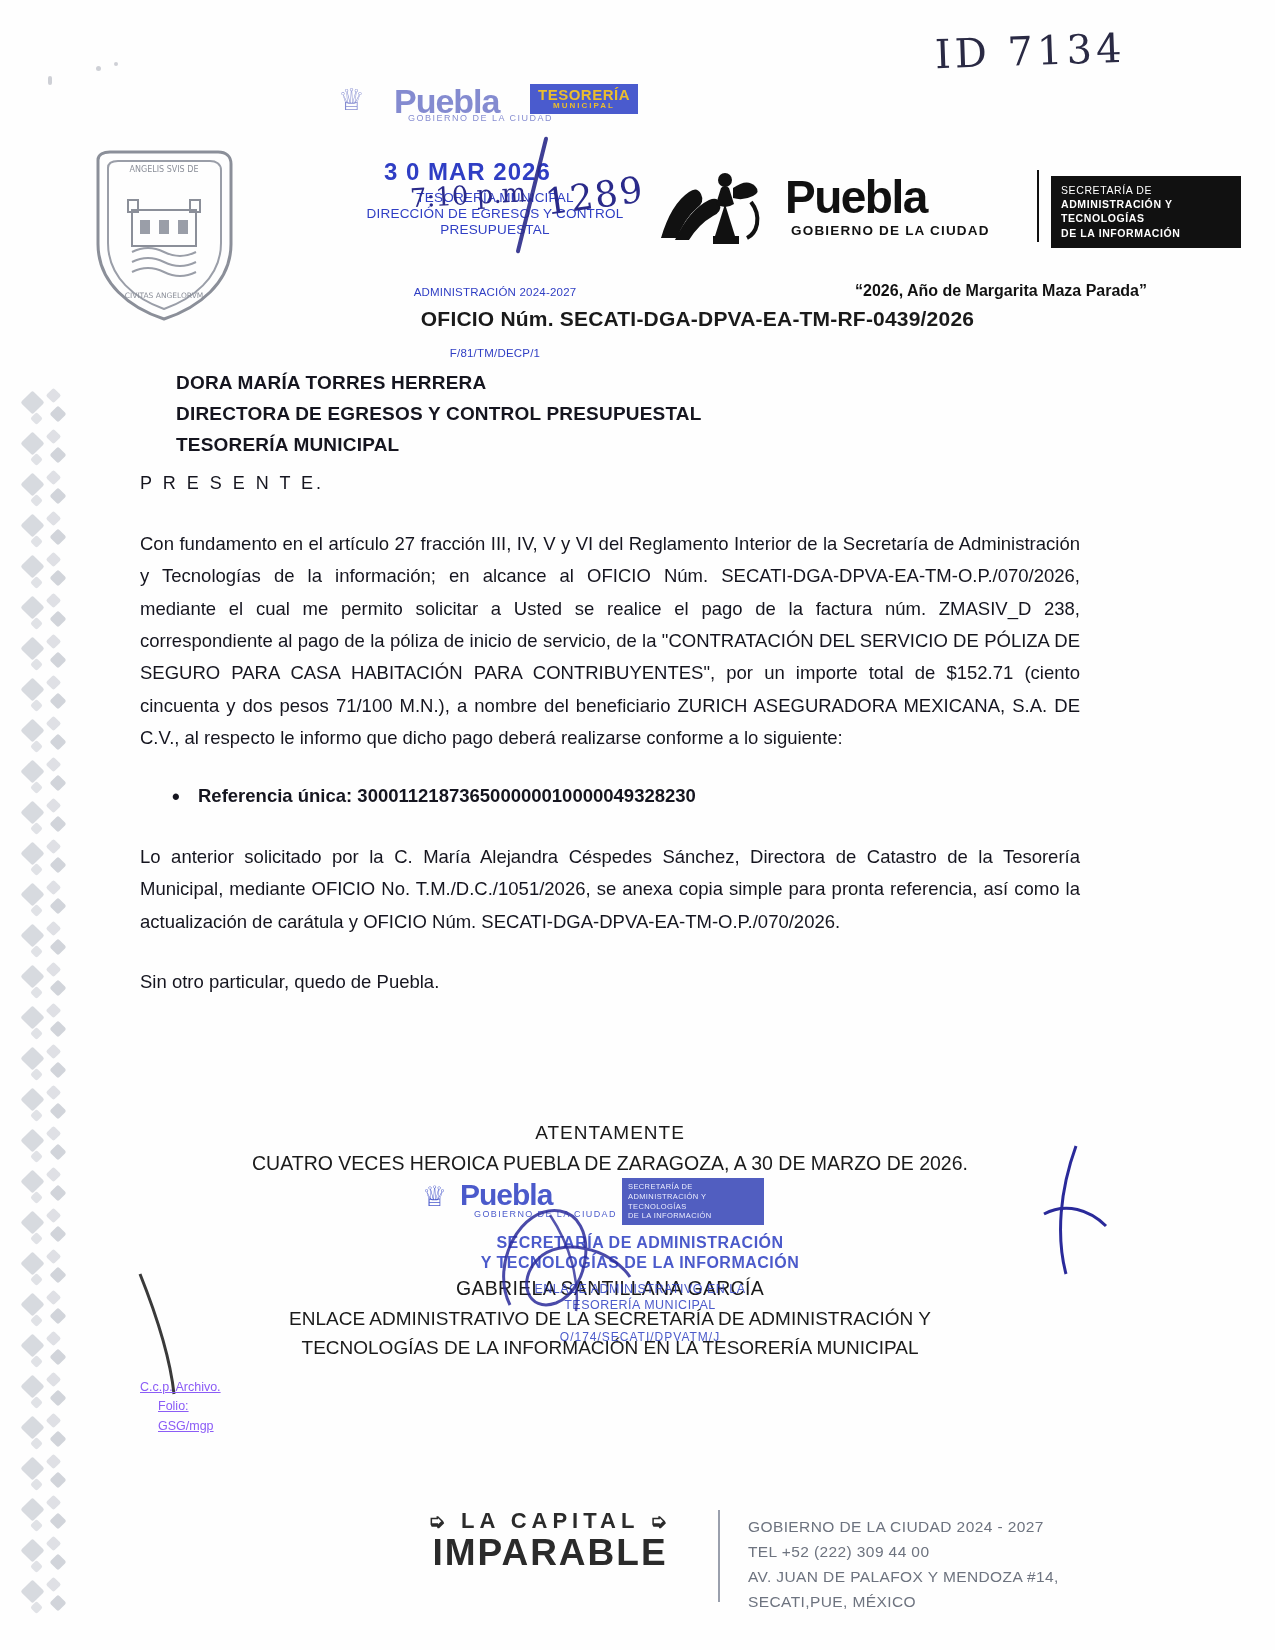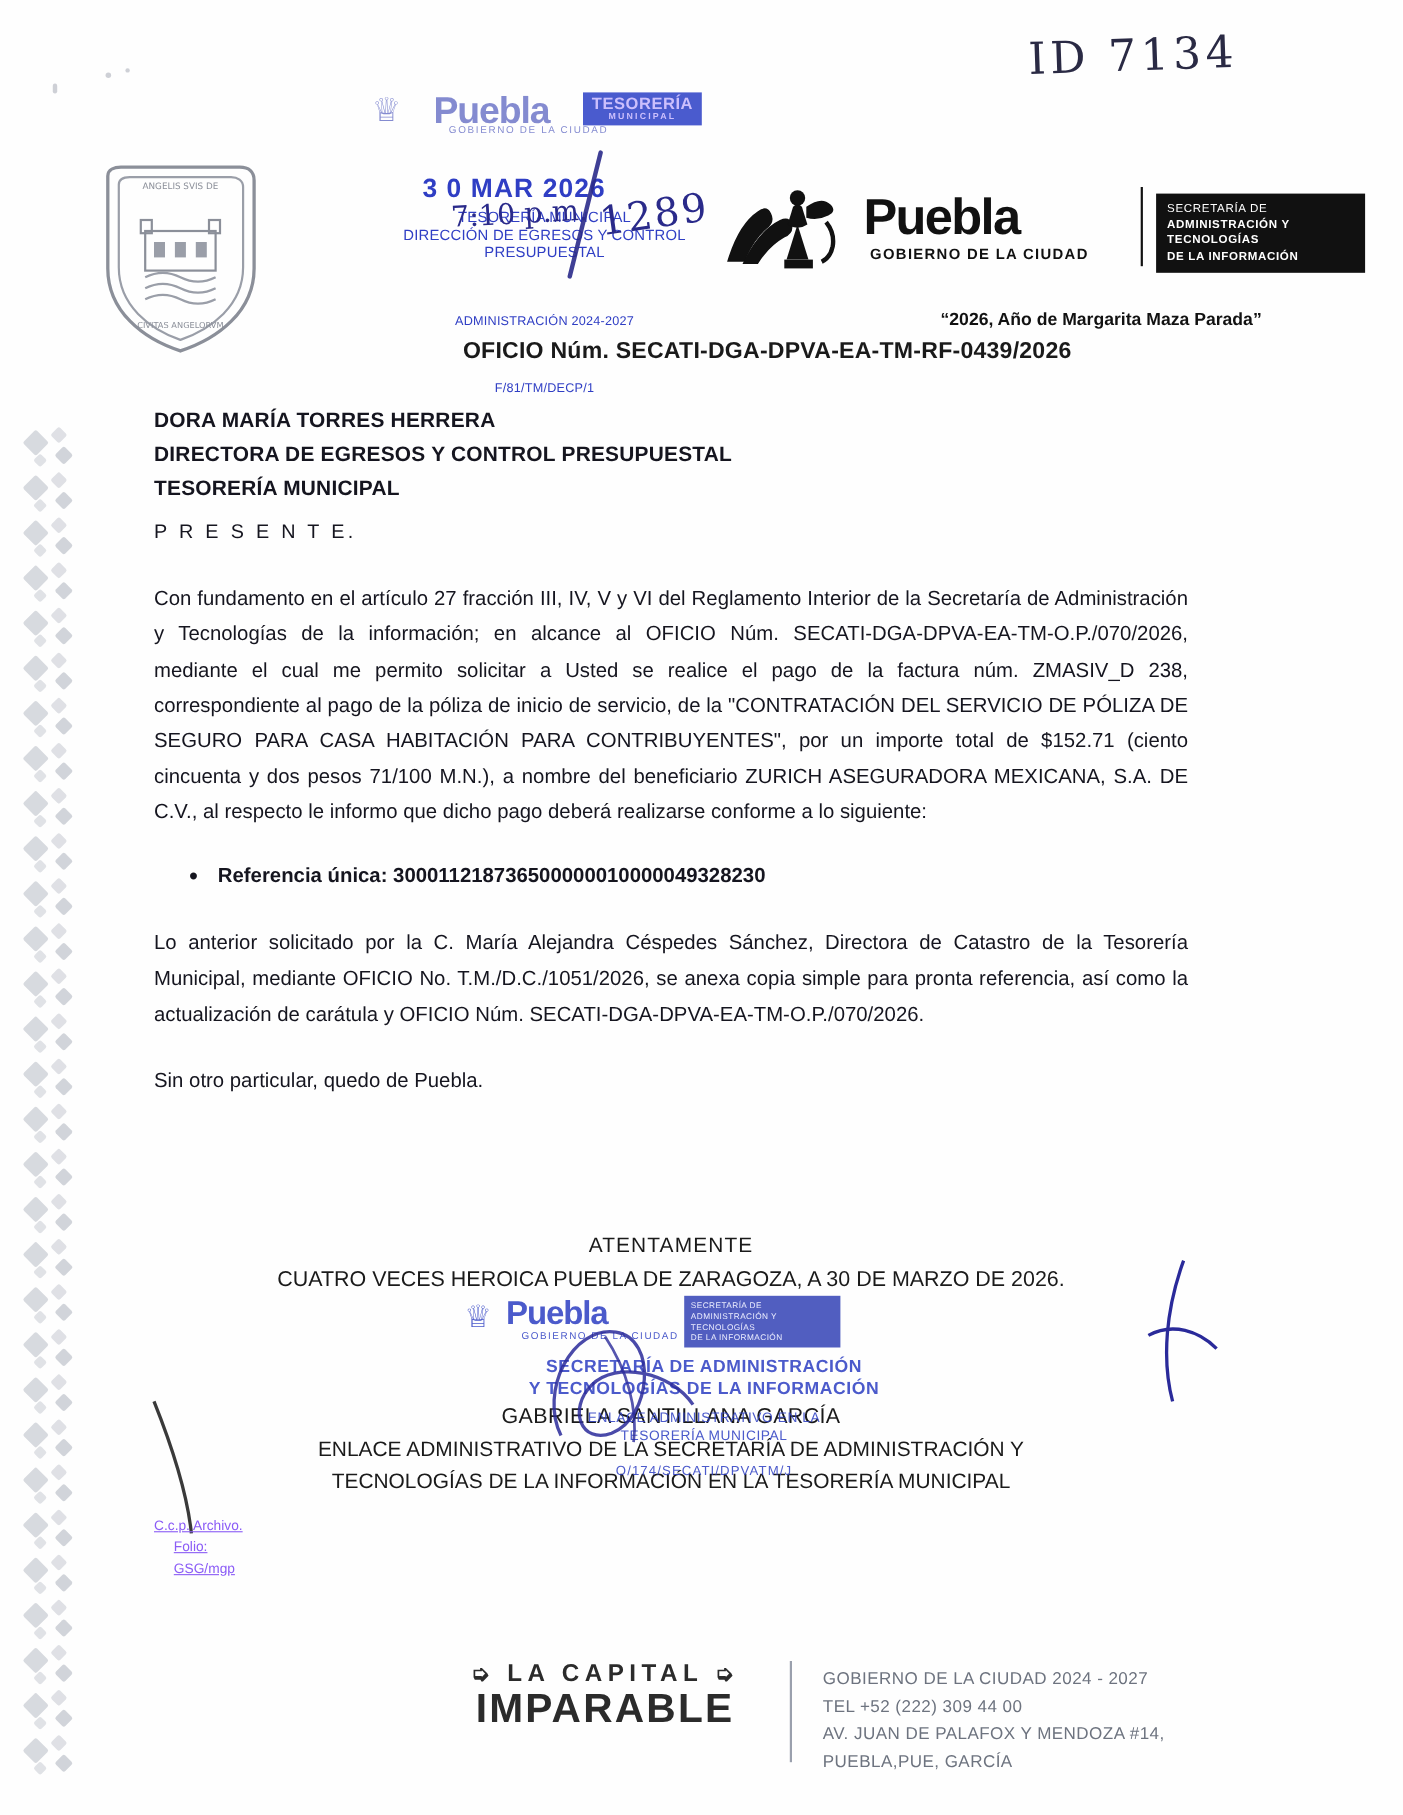--- a/index.html
+++ b/index.html
@@ -101,21 +101,21 @@
     color: #3b46b5;
   }
   .stamp-logo .crown {
     position: absolute; left: 8px; top: 2px;
     font-size: 30px; color:#3b46b5;
   }
   .stamp-tes {
     position: absolute;
     left: 200px; top: 4px;
     background: #2b3fc6;
-    color: #c4b5fd;
+    color: #eab308;
     padding: 3px 8px 4px 8px;
     font-size: 15px;
     font-weight: bold;
     letter-spacing: 0.5px;
     line-height: 1.0;
     opacity: 0.85;
   }
   .stamp-tes .small { display:block; font-size: 8px; font-weight: bold; letter-spacing: 2px;}
   .stamp-date {
     position: absolute;
@@ -243,20 +243,21 @@
     width: 940px;
     font-size: 18.5px;
     line-height: 1.75;
     color: #15151f;
   }
   .addressee div {
     font-weight: bold;
     font-size: 19px;
     line-height: 1.62;
     letter-spacing: 0.2px;
+    margin-left: 36px;
   }
   .presente {
     margin-top: 8px;
     font-size: 18px;
     letter-spacing: 3px;
   }
   p.para {
     margin: 28px 0 0 0;
     text-align: justify;
   }
@@ -757,17 +758,17 @@
         <span>LA CAPITAL</span>
         <span class="wing-r">➭</span>
       </div>
       <div class="l2">IMPARABLE</div>
     </div>
     <div class="divider"></div>
     <div class="addr">
       <div>GOBIERNO DE LA CIUDAD 2024 - 2027</div>
       <div>TEL +52 (222) 309 44 00</div>
       <div>AV. JUAN DE PALAFOX Y MENDOZA #14,</div>
-      <div>PUEBLA,PUE, GARCÍA</div>
+      <div>SECATI,PUE, MÉXICO</div>
     </div>
   </div>
 
 </div>
 
 </body></html>

